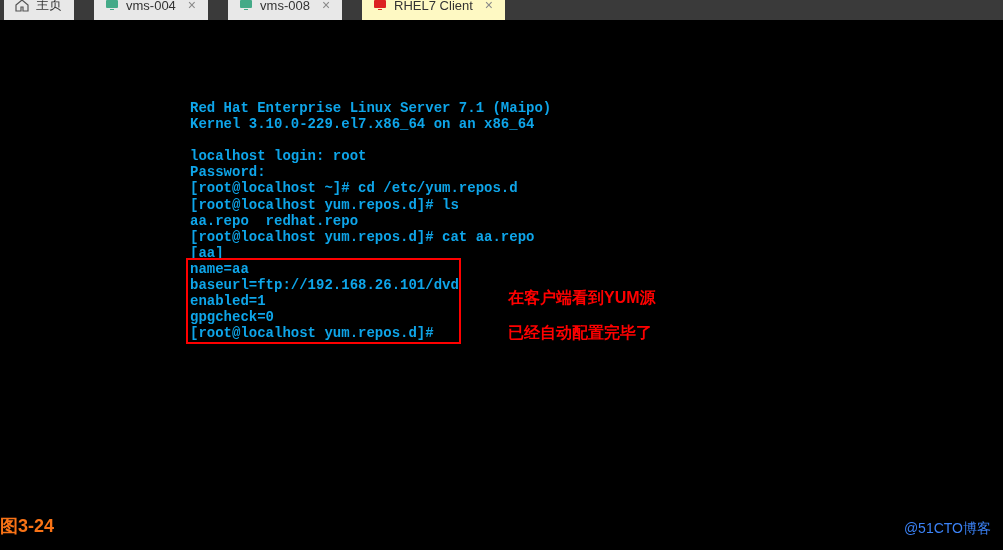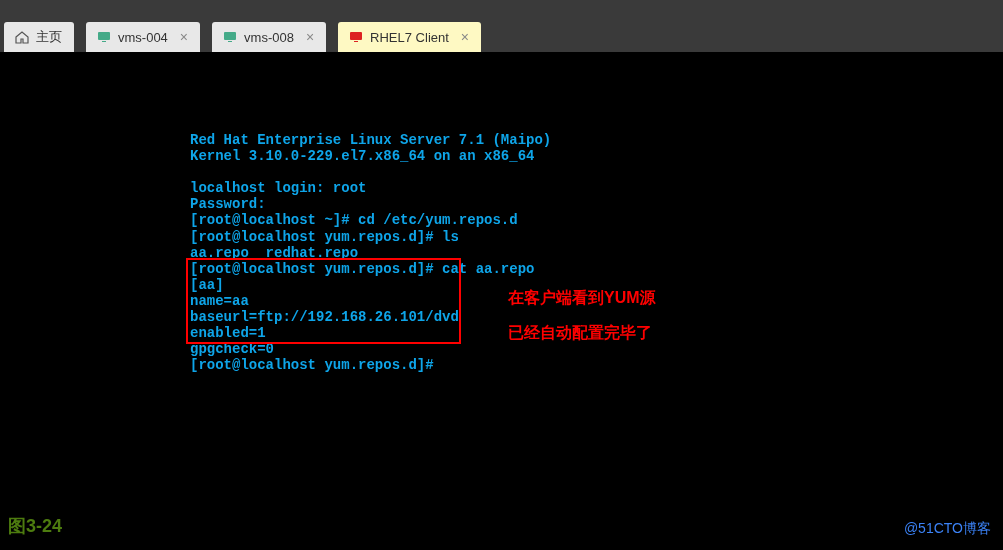--- a/index.html
+++ b/index.html
@@ -10,25 +10,25 @@
     body {
       width: 1003px;
       height: 550px;
       background: #000;
       font-family: "Microsoft YaHei", sans-serif;
       position: relative;
       overflow: hidden;
     }
     .tab-bar {
       background: #3a3a3a;
-      height: 52px;
+      height: 20px;
       display: flex;
       align-items: flex-end;
       padding-left: 4px;
-      gap: 12px;
+      gap: 20px;
     }
     .tab {
       background: #e8e8e8;
       padding: 6px 12px 6px 10px;
       font-size: 13px;
       color: #333;
       display: flex;
       align-items: center;
       gap: 6px;
       border-radius: 3px 3px 0 0;
@@ -72,23 +72,23 @@
       position: absolute;
       left: 508px;
       top: 280px;
       color: #ff0000;
       font-size: 16px;
       font-weight: bold;
       line-height: 2.2;
     }
     .figure-label {
       position: absolute;
-      left: 8px;
+      left: 0;
       bottom: 12px;
-      color: #4d7c0f;
+      color: #f97316;
       font-size: 18px;
       font-weight: bold;
     }
     .watermark {
       position: absolute;
       right: 12px;
       bottom: 12px;
       color: #3b82f6;
       font-size: 14px;
     }

